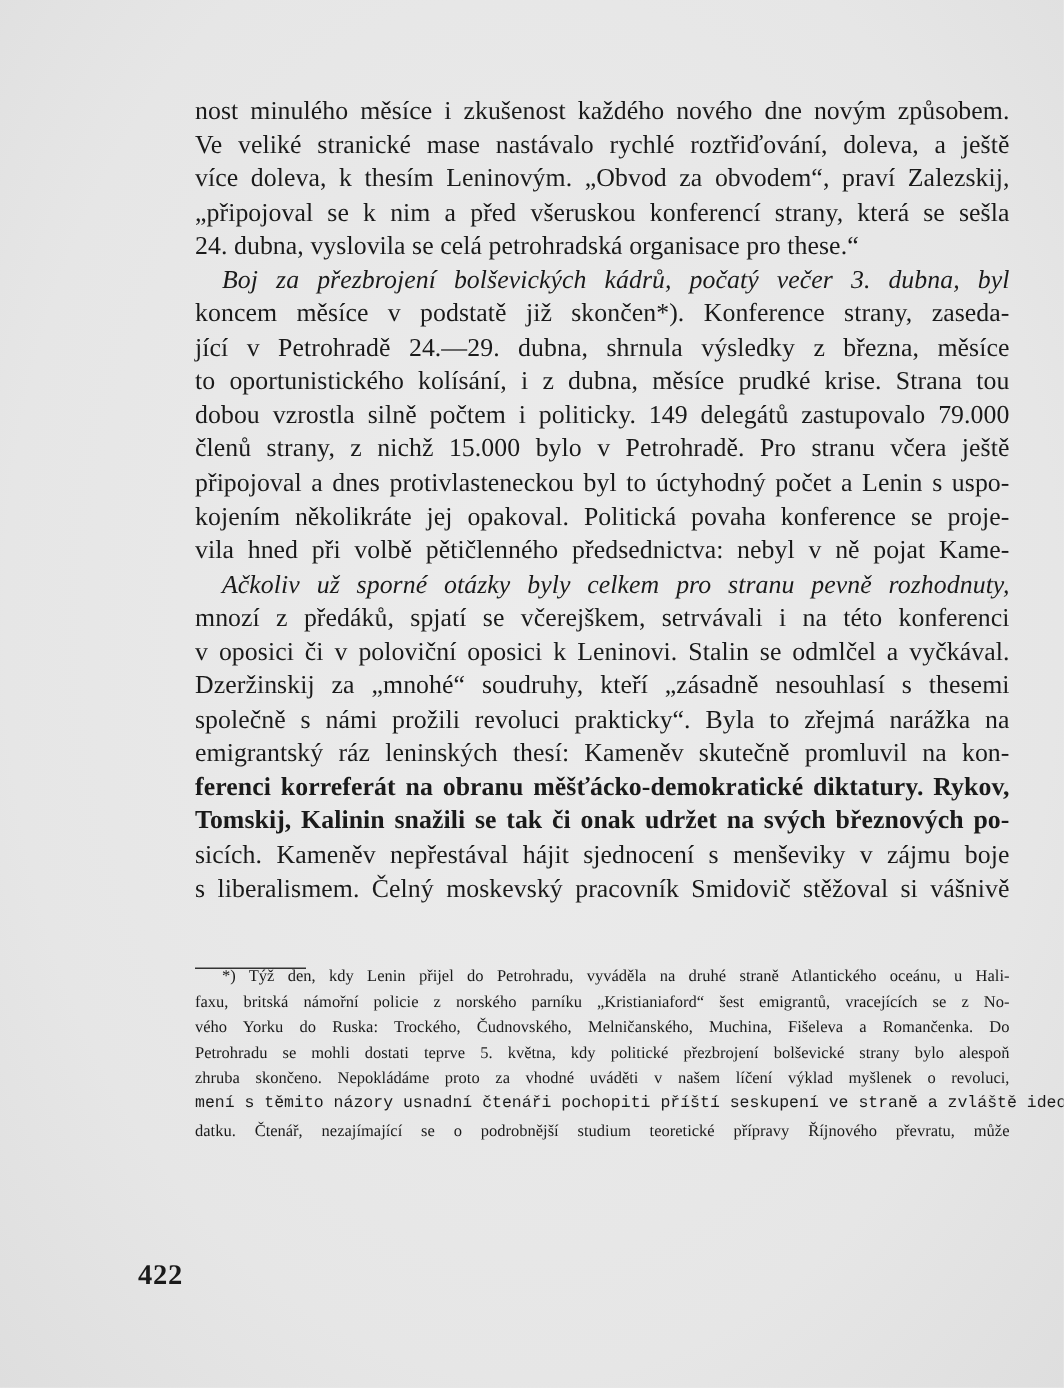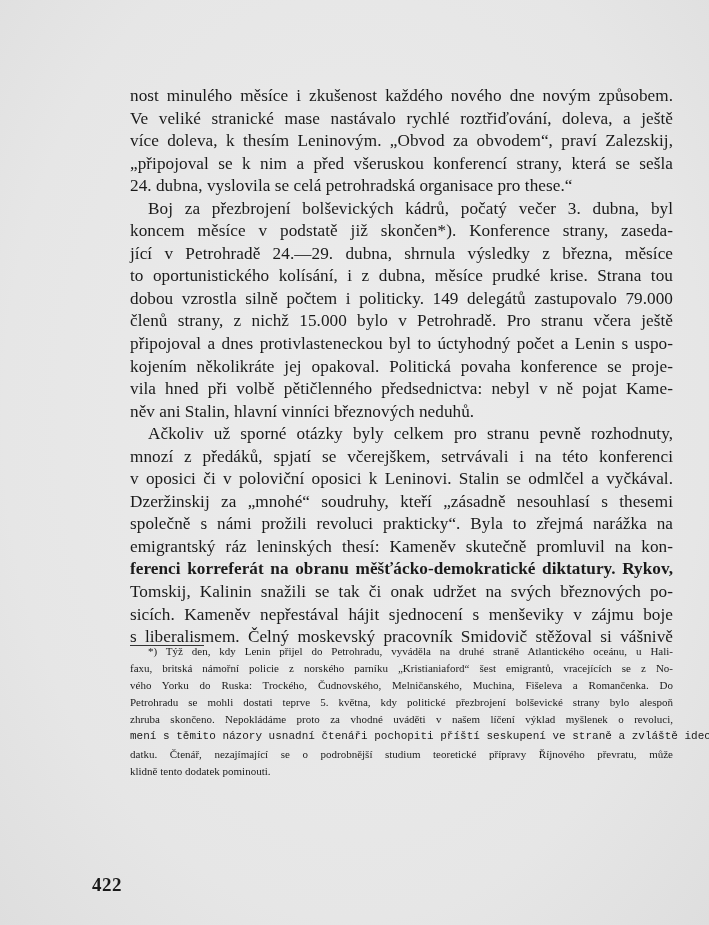--- a/index.html
+++ b/index.html
@@ -15,80 +15,78 @@
   .body-text {
     position: absolute; left: 130px; top: 63px; width: 543px;
   }
   .line {
     display: block; height: 22.55px; line-height: 22.55px;
     font-size: 17.2px; white-space: nowrap;
     text-align: justify; text-align-last: justify;
     letter-spacing: 0.05px;
   }
   .line.last { text-align-last: left; }
-  .line.indent { padding-left: 18px; }
+  .line.indent { padding-left: 18px; font-style: italic; }
   .rule {
     position: absolute; left: 130px; top: 645px; width: 74px; height: 0;
     border-top: 1px solid #333;
   }
   .footnote {
     position: absolute; left: 130px; top: 642px; width: 543px;
   }
   .fline {
     display: block; height: 17.1px; line-height: 17.1px;
     font-size: 11px; white-space: nowrap;
     text-align: justify; text-align-last: justify;
   }
   .fline.indent { padding-left: 18px; }
   .fline.last { text-align-last: left; }
   .page-number {
-    position: absolute; left: 92px; top: 874px;
+    position: absolute; left: 92px; top: 840px;
     font-size: 19px; font-weight: bold; letter-spacing: 0.5px;
     font-family: "Liberation Serif", "DejaVu Serif", serif;
   }
 </style>
 </head>
 <body>
 
 <div class="page">
   <div class="body-text">
-    <span class="line" style="display: block; margin-top: 22px;">nost minulého měsíce i zkušenost každého nového dne novým způsobem.</span>
+    <span class="line" style="display: block;">nost minulého měsíce i zkušenost každého nového dne novým způsobem.</span>
     <span class="line" style="display: block;">Ve veliké stranické mase nastávalo rychlé roztřiďování, doleva, a ještě</span>
     <span class="line" style="display: block;">více doleva, k thesím Leninovým. „Obvod za obvodem“, praví Zalezskij,</span>
     <span class="line" style="display: block;">„připojoval se k nim a před všeruskou konferencí strany, která se sešla</span>
     <span class="line last" style="display: block;">24. dubna, vyslovila se celá petrohradská organisace pro these.“</span>
     <span class="line indent" style="display: block;">Boj za přezbrojení bolševických kádrů, počatý večer 3. dubna, byl</span>
     <span class="line" style="display: block;">koncem měsíce v podstatě již skončen*). Konference strany, zaseda-</span>
     <span class="line" style="display: block;">jící v Petrohradě 24.—29. dubna, shrnula výsledky z března, měsíce</span>
     <span class="line" style="display: block;">to oportunistického kolísání, i z dubna, měsíce prudké krise. Strana tou</span>
     <span class="line" style="display: block;">dobou vzrostla silně počtem i politicky. 149 delegátů zastupovalo 79.000</span>
     <span class="line" style="display: block;">členů strany, z nichž 15.000 bylo v Petrohradě. Pro stranu včera ještě</span>
     <span class="line" style="display: block;">připojoval a dnes protivlasteneckou byl to úctyhodný počet a Lenin s uspo-</span>
     <span class="line" style="display: block;">kojením několikráte jej opakoval. Politická povaha konference se proje-</span>
     <span class="line" style="display: block;">vila hned při volbě pětičlenného předsednictva: nebyl v ně pojat Kame-</span>
-    <span class="line last" style="display: block;">něv ani Stalin, hlavní vinníci březnových neduhů.</span>
     <span class="line indent" style="display: block;">Ačkoliv už sporné otázky byly celkem pro stranu pevně rozhodnuty,</span>
     <span class="line" style="display: block;">mnozí z předáků, spjatí se včerejškem, setrvávali i na této konferenci</span>
     <span class="line" style="display: block;">v oposici či v poloviční oposici k Leninovi. Stalin se odmlčel a vyčkával.</span>
     <span class="line" style="display: block;">Dzeržinskij za „mnohé“ soudruhy, kteří „zásadně nesouhlasí s thesemi</span>
     <span class="line" style="display: block;">společně s námi prožili revoluci prakticky“. Byla to zřejmá narážka na</span>
     <span class="line" style="display: block;">emigrantský ráz leninských thesí: Kameněv skutečně promluvil na kon-</span>
     <span class="line" style="display: block; font-weight: bold;">ferenci korreferát na obranu měšťácko-demokratické diktatury. Rykov,</span>
-    <span class="line" style="display: block;">Tomskij, Kalinin snažili se tak či onak udržet na svých březnových po-</span>
+    <span class="line" style="display: block; font-weight: bold;">Tomskij, Kalinin snažili se tak či onak udržet na svých březnových po-</span>
     <span class="line" style="display: block;">sicích. Kameněv nepřestával hájit sjednocení s menševiky v zájmu boje</span>
     <span class="line" style="display: block;">s liberalismem. Čelný moskevský pracovník Smidovič stěžoval si vášnivě</span>
   </div>
 
   <div class="rule"></div>
 
   <div class="footnote" style="top:643px;">
     <span class="fline indent" style="display: block;">*) Týž den, kdy Lenin přijel do Petrohradu, vyváděla na druhé straně Atlantického oceánu, u Hali-</span>
     <span class="fline" style="display: block;">faxu, britská námořní policie z norského parníku „Kristianiaford“ šest emigrantů, vracejících se z No-</span>
     <span class="fline" style="display: block;">vého Yorku do Ruska: Trockého, Čudnovského, Melničanského, Muchina, Fišeleva a Romančenka. Do</span>
     <span class="fline" style="display: block;">Petrohradu se mohli dostati teprve 5. května, kdy politické přezbrojení bolševické strany bylo alespoň</span>
     <span class="fline" style="display: block;">zhruba skončeno. Nepokládáme proto za vhodné uváděti v našem líčení výklad myšlenek o revoluci,</span>
     <span class="fline" style="display: block; font-family: Liberation Mono, monospace;">mení s těmito názory usnadní čtenáři pochopiti příští seskupení ve straně a zvláště ideový boj v před-</span>
     <span class="fline" style="display: block;">datku. Čtenář, nezajímající se o podrobnější studium teoretické přípravy Říjnového převratu, může</span>
-    <span class="fline last" style="display: block;">klidně tento dodatek pominouti.</span>
   </div>
 
   <div class="page-number">422</div>
 </div>
 
 </body></html>

